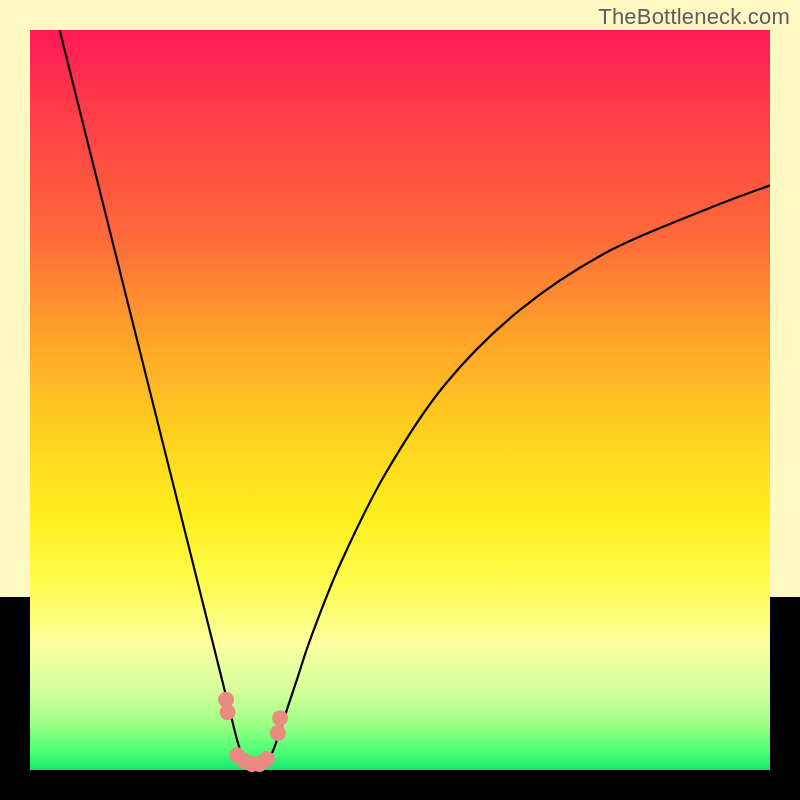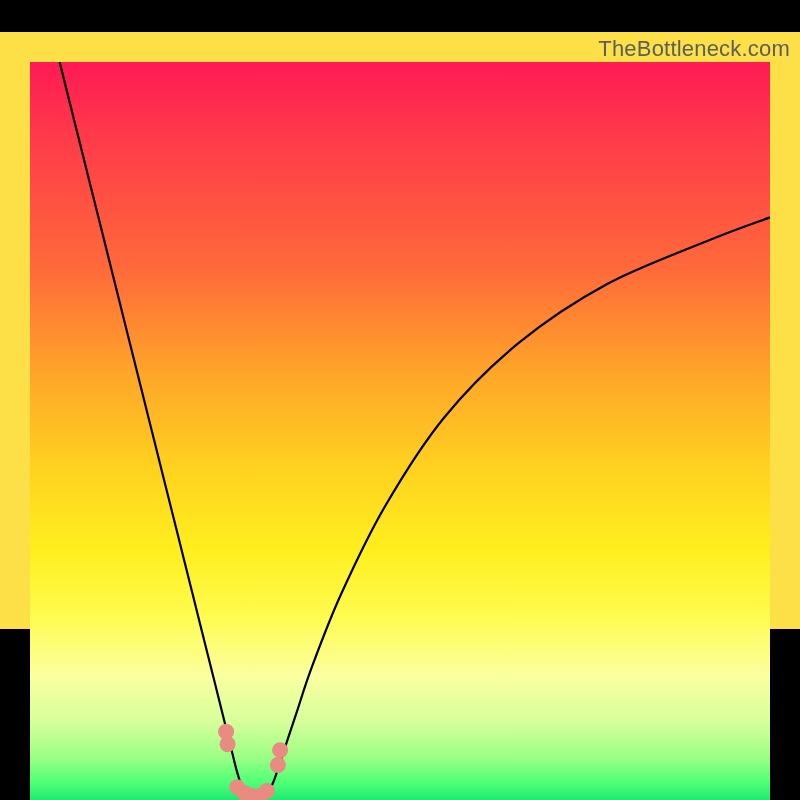--- a/index.html
+++ b/index.html
@@ -8,22 +8,21 @@
     width: 800px;
     height: 800px;
     background: #000;
     font-family: Arial, Helvetica, sans-serif;
     overflow: hidden;
   }
   .frame {
     position: relative;
     width: 800px;
     height: 597px;
-    background: #fde047;
-    margin-top: 32px;
+    background: #fef9c3;
   }
   .plot-area {
     position: absolute;
     left: 30px;
     top: 30px;
     width: 740px;
     height: 740px;
     
     background: linear-gradient(
       to bottom,

